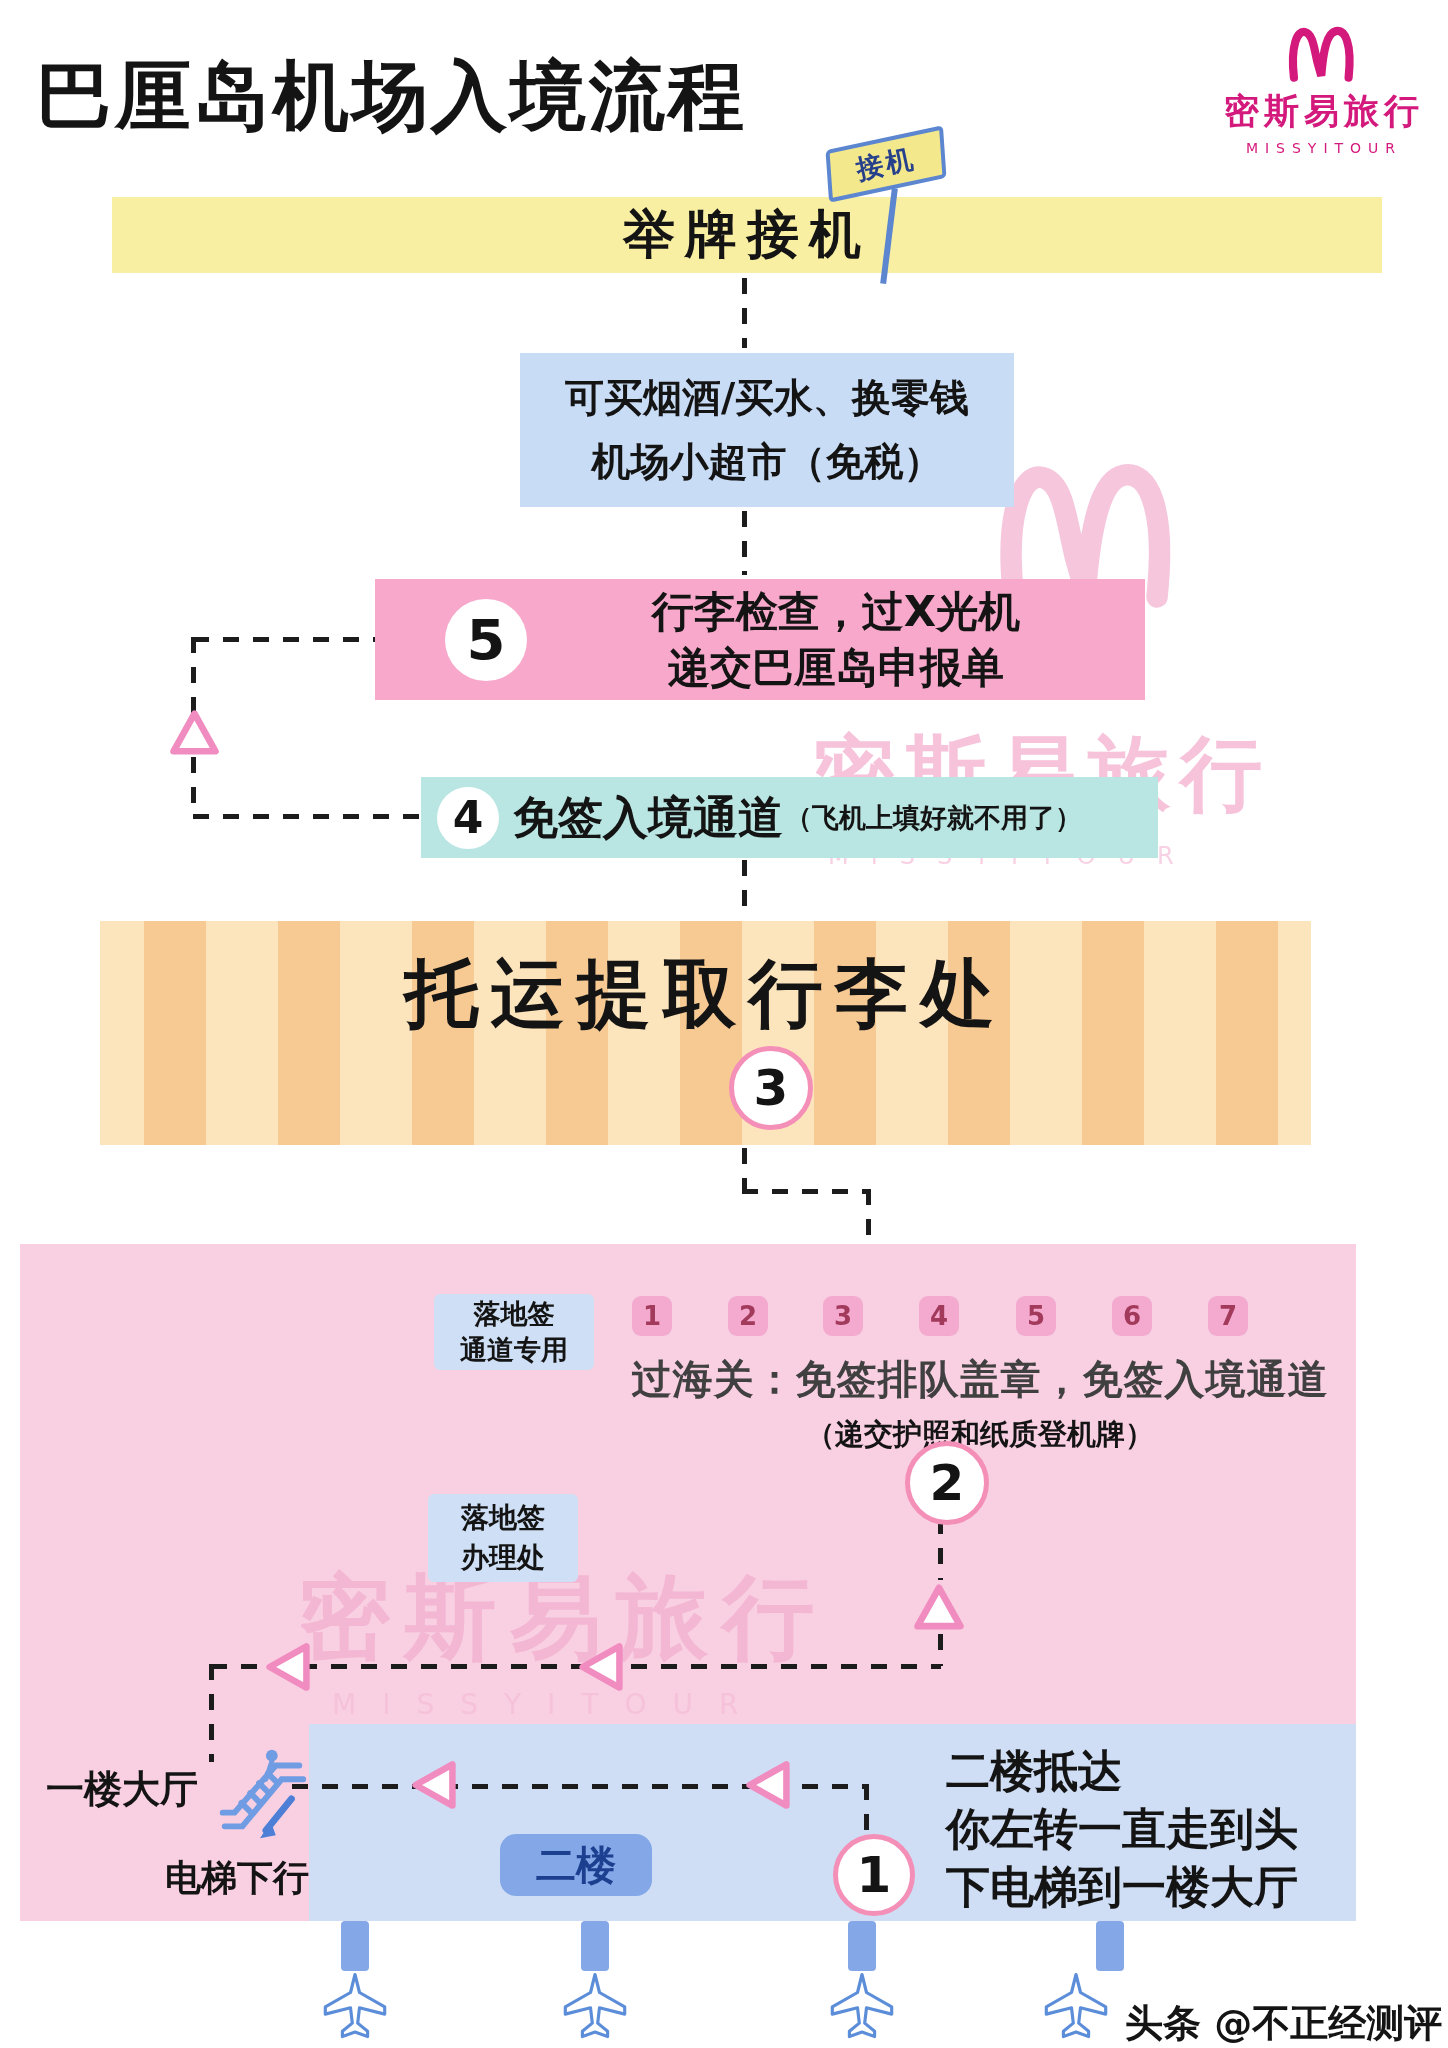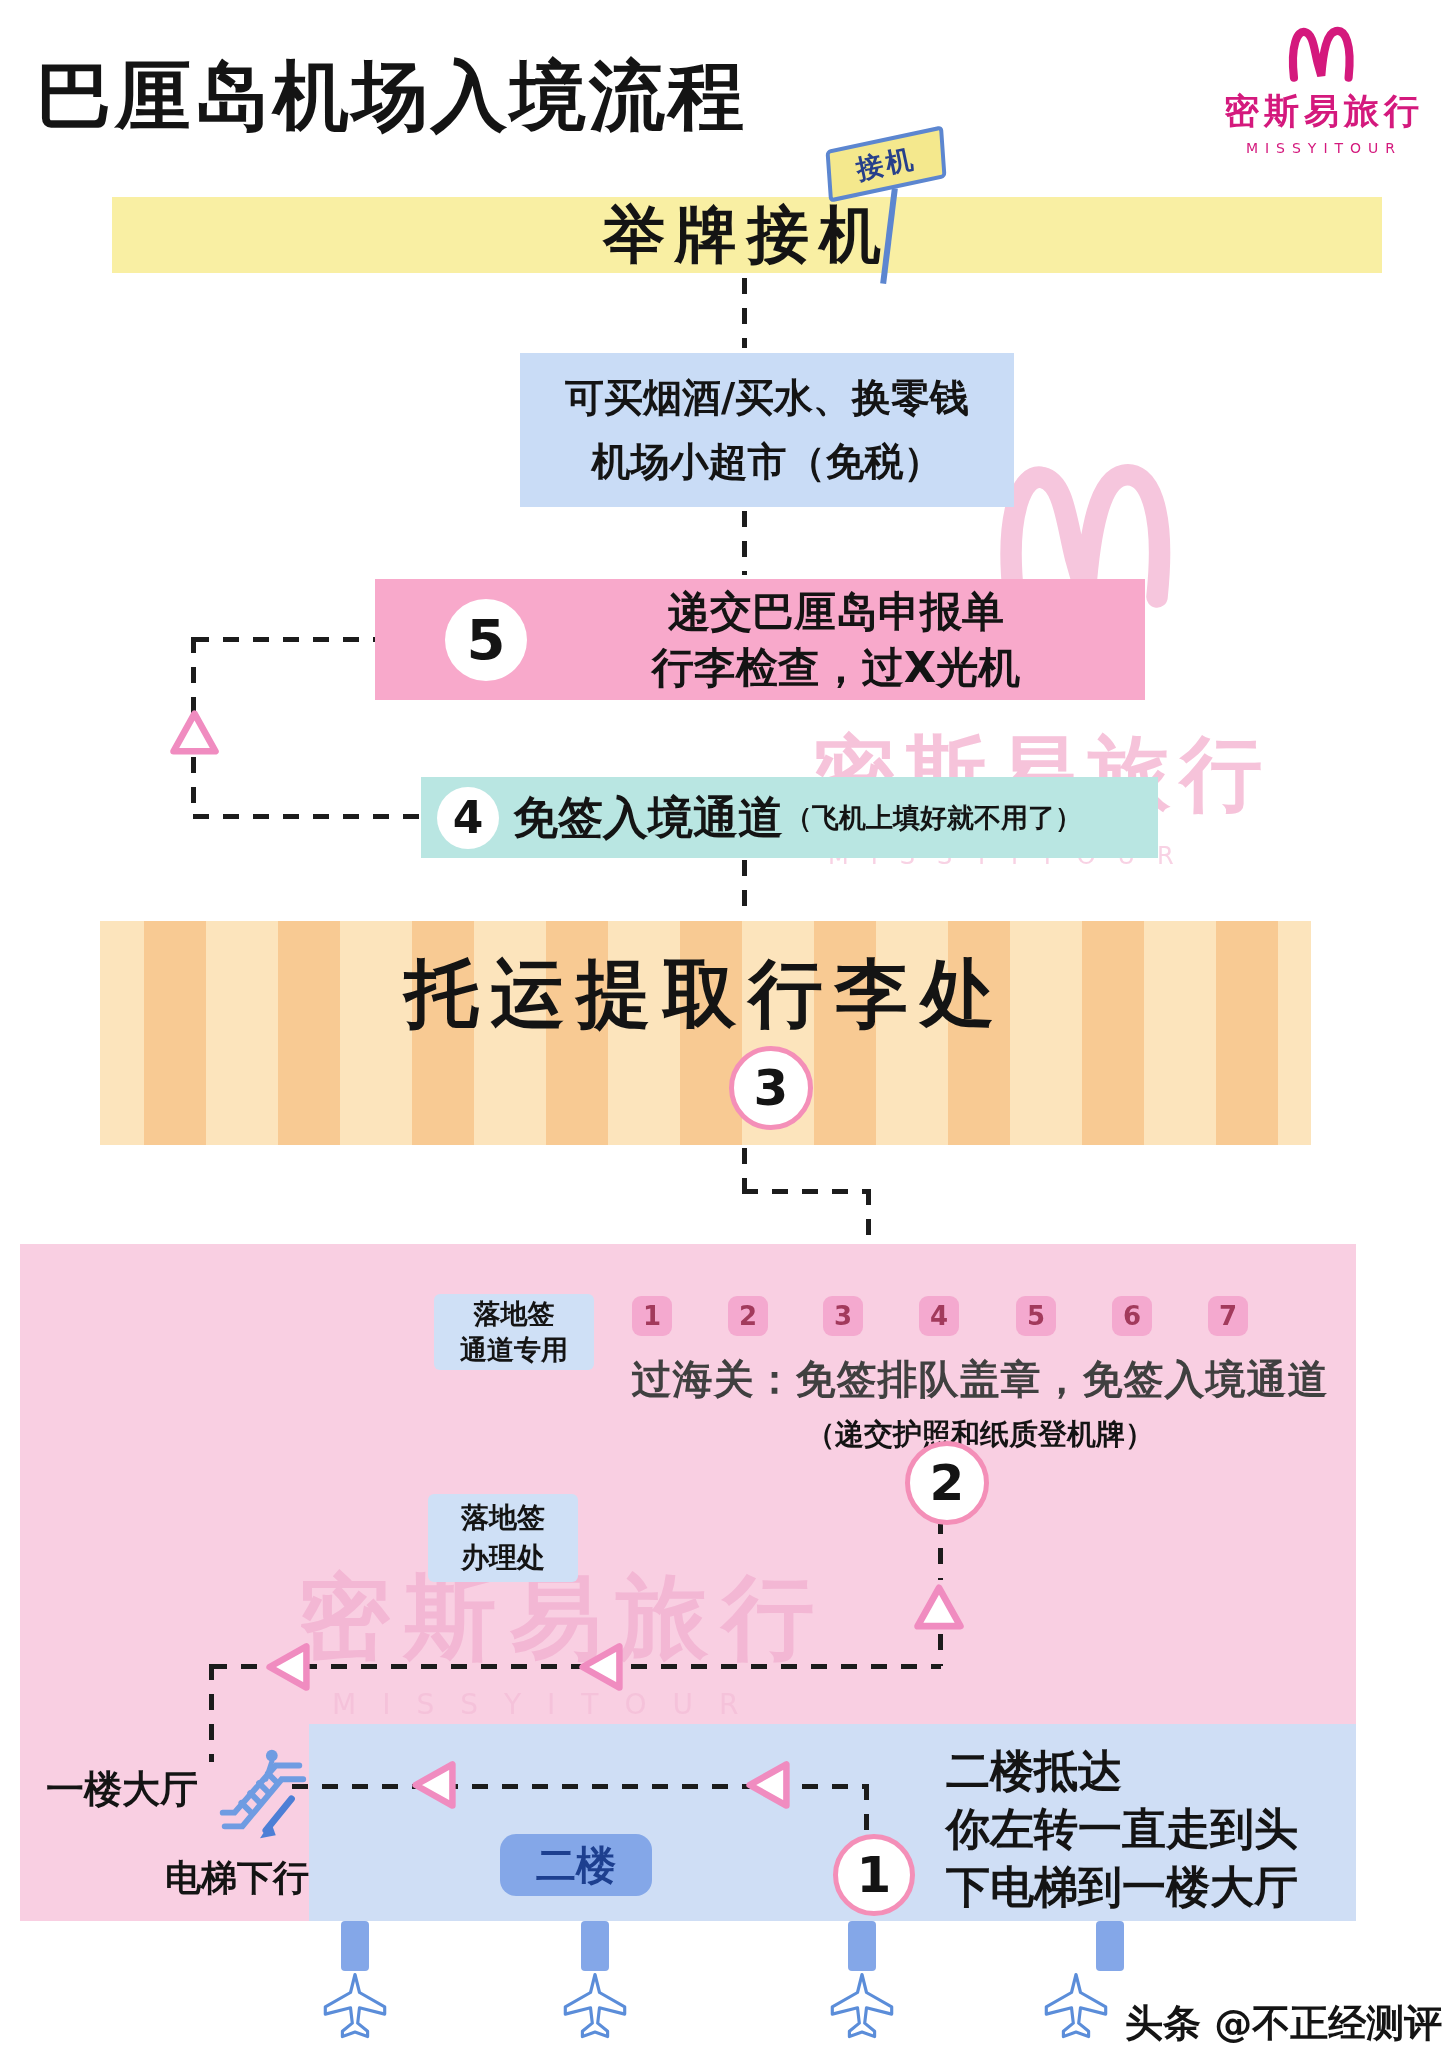--- a/index.html
+++ b/index.html
@@ -35,21 +35,21 @@
   
   .sign{position:absolute;left:818px;top:138px;width:190px;height:150px;z-index:4;}
   .sign-post{position:absolute;left:68px;top:50px;width:6px;height:96px;background:#5c86d0;transform:rotate(7deg);}
   .sign-plate{position:absolute;left:8px;top:0;width:112px;height:44px;background:#f4e88d;border:4px solid #5c86d0;
               border-radius:5px;transform:rotate(-12deg) skewX(-8deg);display:flex;align-items:center;justify-content:center;}
   .sign-plate span{transform:skewX(8deg);font-size:27px;font-weight:900;color:#27408b;letter-spacing:3px;}
 
   
   .banner-yellow{position:absolute;left:112px;top:197px;width:1270px;height:76px;background:#f9efa3;
                  display:flex;align-items:center;justify-content:center;z-index:3;}
-  .banner-yellow .txt{font-size:62px;font-weight:900;letter-spacing:10px;}
+  .banner-yellow .txt{font-size:52px;font-weight:900;letter-spacing:10px;}
 
   .box-market{position:absolute;left:520px;top:353px;width:494px;height:154px;background:#c9dcf6;z-index:3;
               display:flex;flex-direction:column;align-items:center;justify-content:center;gap:10px;}
   .box-market div{font-size:39px;font-weight:900;}
 
   .box5{position:absolute;left:375px;top:579px;width:770px;height:121px;background:#f8a9cb;z-index:3;
         display:flex;align-items:center;}
   .box5 .num-circle{width:82px;height:82px;margin-left:70px;font-size:56px;flex:none;}
   .box5 .lines{flex:1;text-align:center;font-size:42px;font-weight:900;line-height:56px;}
 
@@ -165,22 +165,22 @@
   <div class="box-market">
     <div>可买烟酒/买水、换零钱</div>
     <div>机场小超市（免税）</div>
   </div>
 
   <div class="dash-v d2"></div>
 
   <div class="box5">
     <div class="num-circle">5</div>
     <div class="lines">
+      <div>行李检查，过X光机</div>
       <div>递交巴厘岛申报单</div>
-      <div>行李检查，过X光机</div>
     </div>
   </div>
 
   <div class="dash-h d3a"></div>
   <div class="dash-v d3b"></div>
   <div class="dash-h d3c"></div>
   <div class="tri tri-up-1">
     <svg viewBox="0 0 48 48">
         <polygon points="24,7 43,41 5,41" fill="#ffffff" stroke="#f08cc0" stroke-width="6" stroke-linejoin="round"></polygon>
       </svg>

